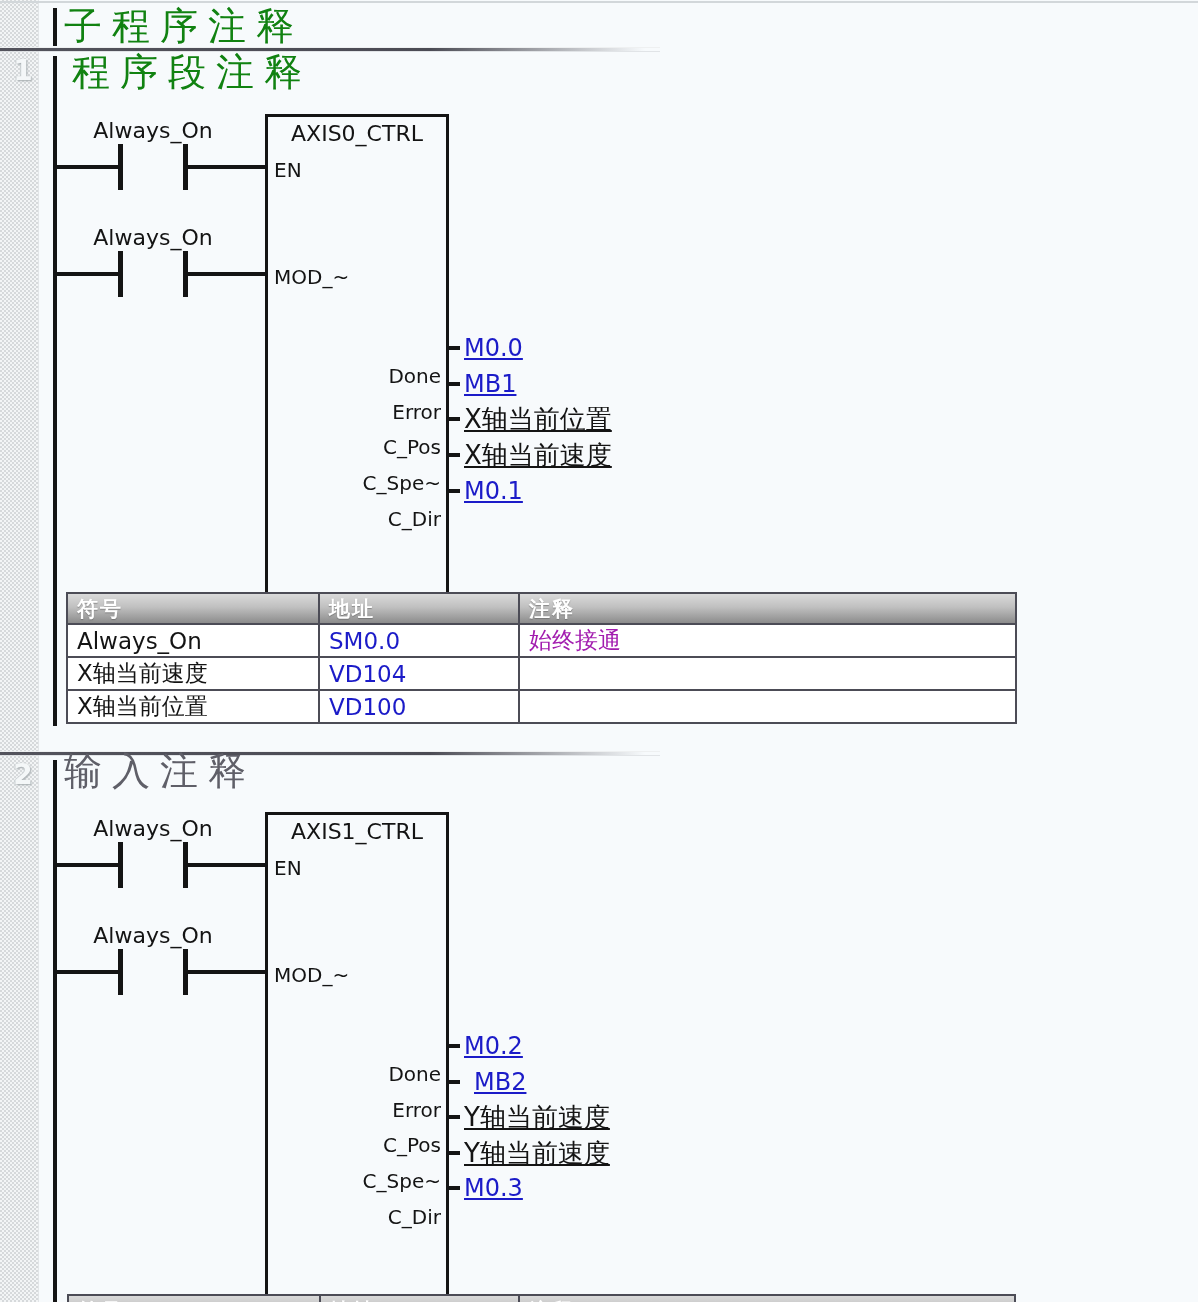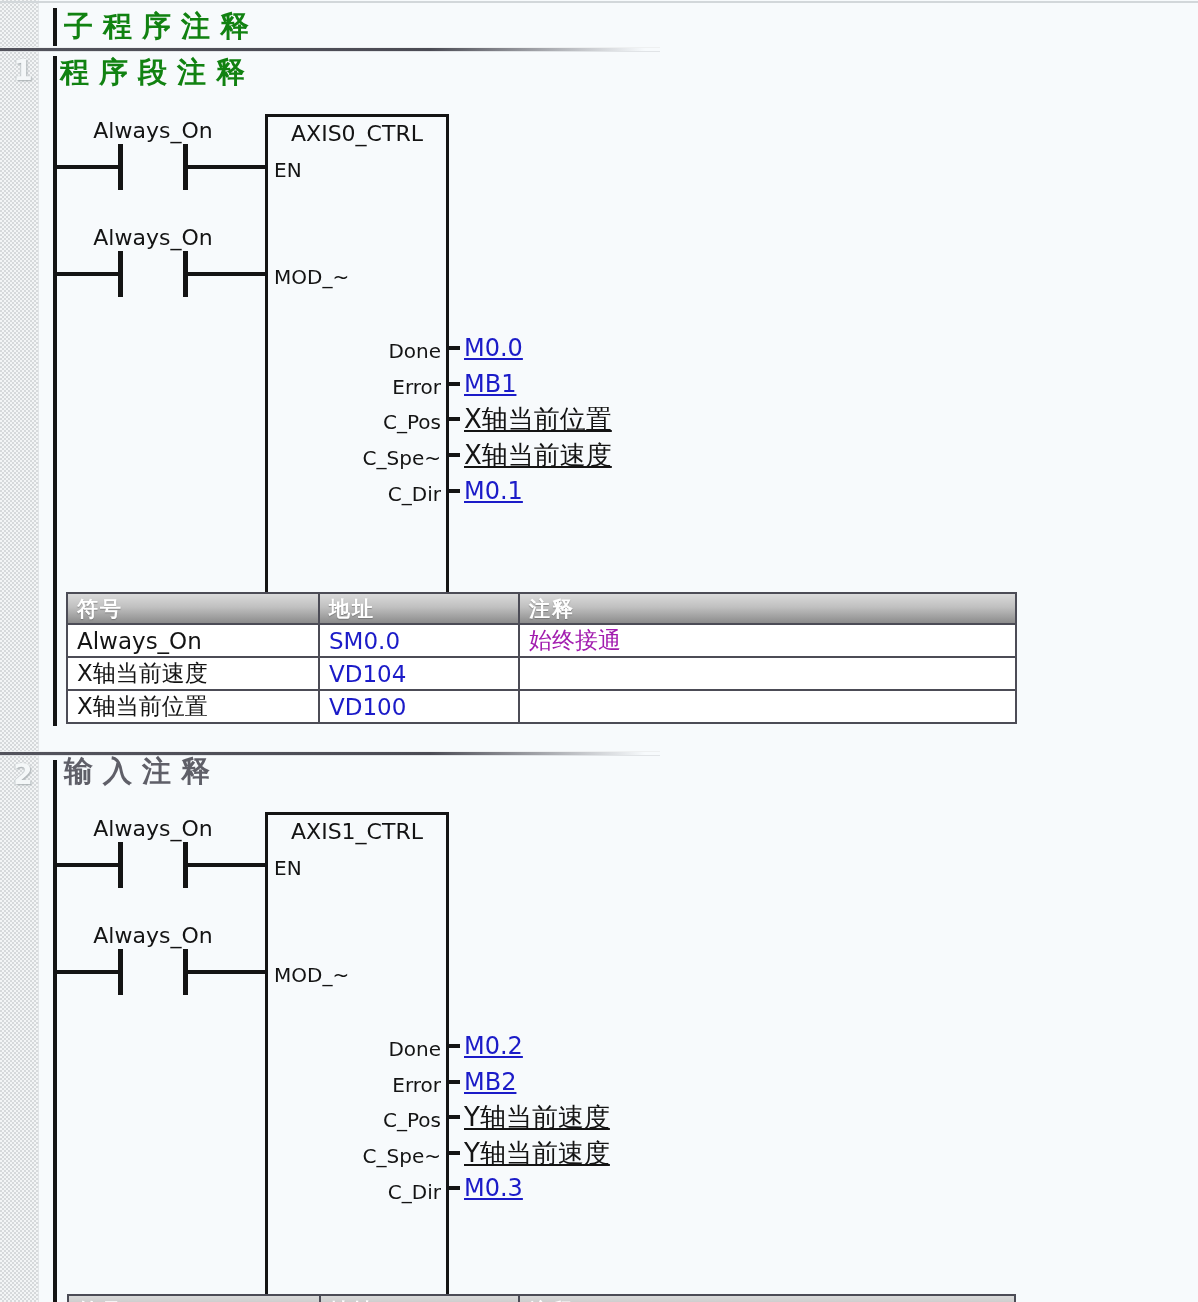--- a/index.html
+++ b/index.html
@@ -22,41 +22,41 @@
     text-shadow:1px 1px 2px #a4abae,-1px 0 1px #c8cdd0;
   }
   .top-hairline{left:0;top:1px;width:1198px;height:2px;background:#d2d7da;}
   .divider{
     left:0;height:3px;width:660px;
     background:linear-gradient(to right,#53535c 0px,#4b4b54 430px,rgba(75,75,84,0) 645px);
     box-shadow:0 -1px 0 rgba(236,238,239,.9),0 1px 0 rgba(210,214,216,.6);
   }
   
   .net-title{
-    font-size:29px;font-weight:bold;letter-spacing:10px;line-height:32px;white-space:nowrap;
+    font-size:38px;font-weight:normal;letter-spacing:10px;line-height:32px;white-space:nowrap;
   }
   .green-title{color:#118211;}
   .gray-title{color:#5f5f68;}
   
   .rail{width:4px;background:#141414;}
   .hline{height:4px;background:#141414;}
   .cbar{width:5px;height:46px;background:#141414;}
   .contact-label{
     width:130px;text-align:center;font-size:22px;color:#141414;line-height:26px;white-space:nowrap;
   }
   .fblock{
     width:184px;height:500px;border:3px solid #141414;box-sizing:border-box;background:transparent;
   }
   .fblock .btitle{
     position:absolute;left:0;top:4px;width:100%;text-align:center;
     font-size:22px;color:#141414;white-space:nowrap;
   }
   .pin{position:absolute;font-size:20px;color:#141414;line-height:28px;white-space:nowrap;}
   .pin-l{left:6px;}
-  .pin-r{right:5px;}
+  .pin-r{right:5px;margin-top:25px;}
   .tick{width:12px;height:4px;background:#141414;}
   .operand{left:464px;font-size:24px;line-height:28px;white-space:nowrap;text-decoration:underline;}
   .op-addr{color:#1b1bc8;}
   .op-sym{color:#141414;font-size:26px;font-weight:500;}
   
   table.symtab{
     border-collapse:collapse;table-layout:fixed;
     background:#ffffff;
   }
   table.symtab,
@@ -80,21 +80,21 @@
 
 <div class="abs margin-strip"></div>
 <div class="abs top-hairline"></div>
 
 <div class="abs rail" style="left:53px;top:8px;height:38px;"></div>
 <div class="abs net-title green-title" style="left:64px;top:10px;">子程序注释</div>
 
 <div class="abs divider" style="top:48px;"></div>
 
 <div class="abs net-num" style="top:54px;">1</div>
-<div class="abs net-title green-title" style="left:60px;top:56px;">程序段注释</div>
+<div class="abs net-title green-title" style="left:72px;top:56px;">程序段注释</div>
 
 <div class="abs rail" style="left:53px;top:56px;height:670px;"></div>
 
 <div class="abs contact-label" style="left:88px;top:118px;">Always_On</div>
 <div class="abs hline" style="left:55px;top:165px;width:63px;"></div>
 <div class="abs cbar" style="left:118px;top:144px;"></div>
 <div class="abs cbar" style="left:183px;top:144px;"></div>
 <div class="abs hline" style="left:188px;top:165px;width:77px;"></div>
 
 <div class="abs contact-label" style="left:88px;top:225px;">Always_On</div>
@@ -183,21 +183,21 @@
   <div class="pin pin-r" style="top:327px;">C_Spe~</div>
   <div class="pin pin-r" style="top:363px;">C_Dir</div>
 </div>
 
 <div class="abs tick" style="left:448px;top:1044px;"></div>
 <div class="abs tick" style="left:448px;top:1080px;"></div>
 <div class="abs tick" style="left:448px;top:1115px;"></div>
 <div class="abs tick" style="left:448px;top:1151px;"></div>
 <div class="abs tick" style="left:448px;top:1186px;"></div>
 <div class="abs operand op-addr" style="top:1032px;">M0.2</div>
-<div class="abs operand op-addr" style="top:1068px;">MB2</div>
+<div class="abs operand op-addr" style="top:1068px;margin-left:10px;">MB2</div>
 <div class="abs operand op-sym" style="top:1103px;">Y轴当前速度</div>
 <div class="abs operand op-sym" style="top:1139px;">Y轴当前速度</div>
 <div class="abs operand op-addr" style="top:1174px;">M0.3</div>
 
 <table class="symtab abs" style="left:67px;top:1294px;width:949px;">
   <colgroup>
       <col style="width:252px">
       <col style="width:199px">
       <col>
     </colgroup>

